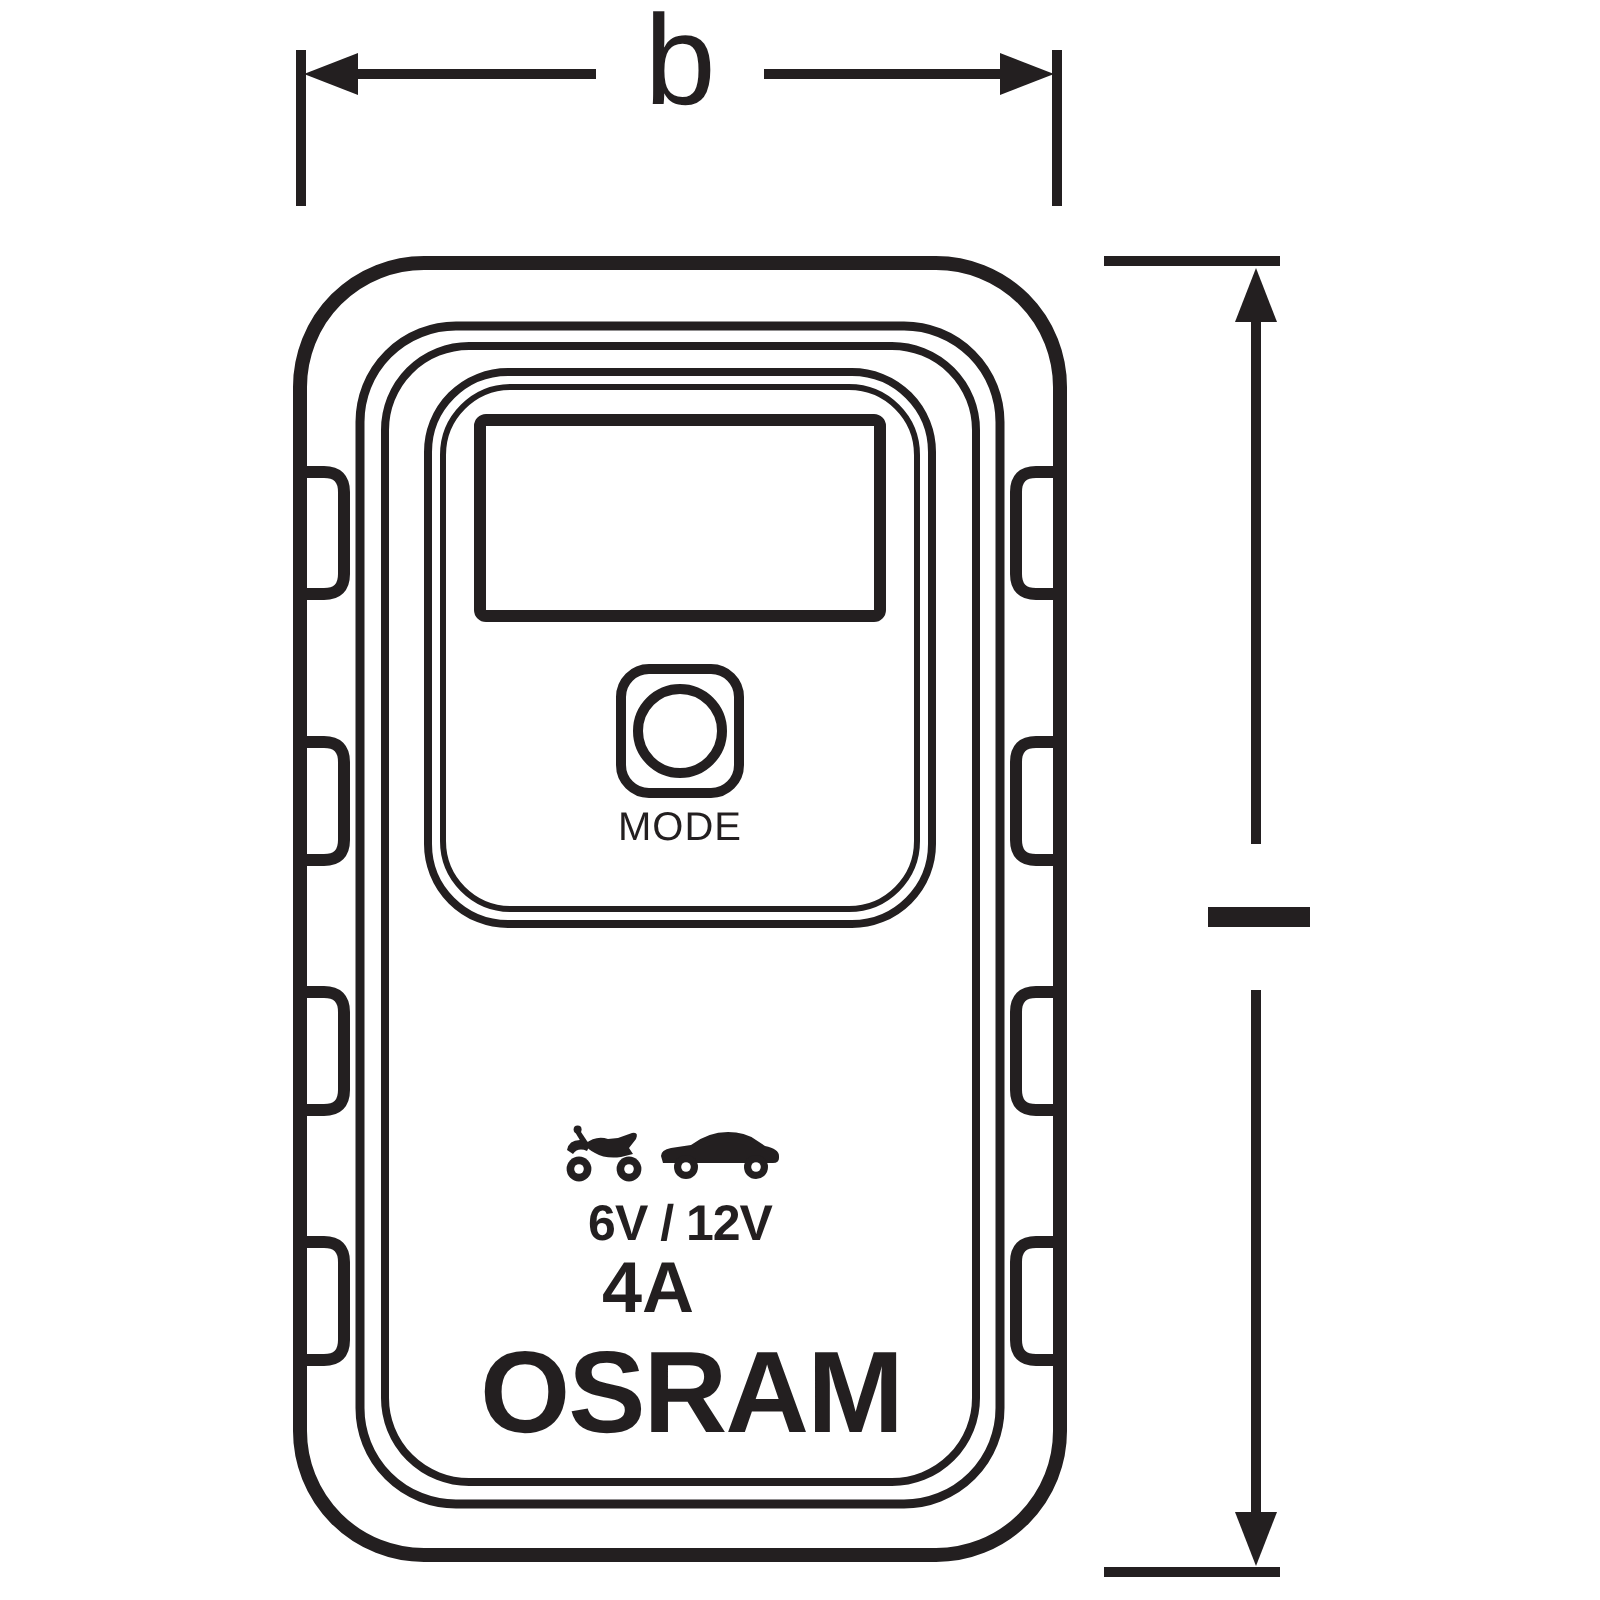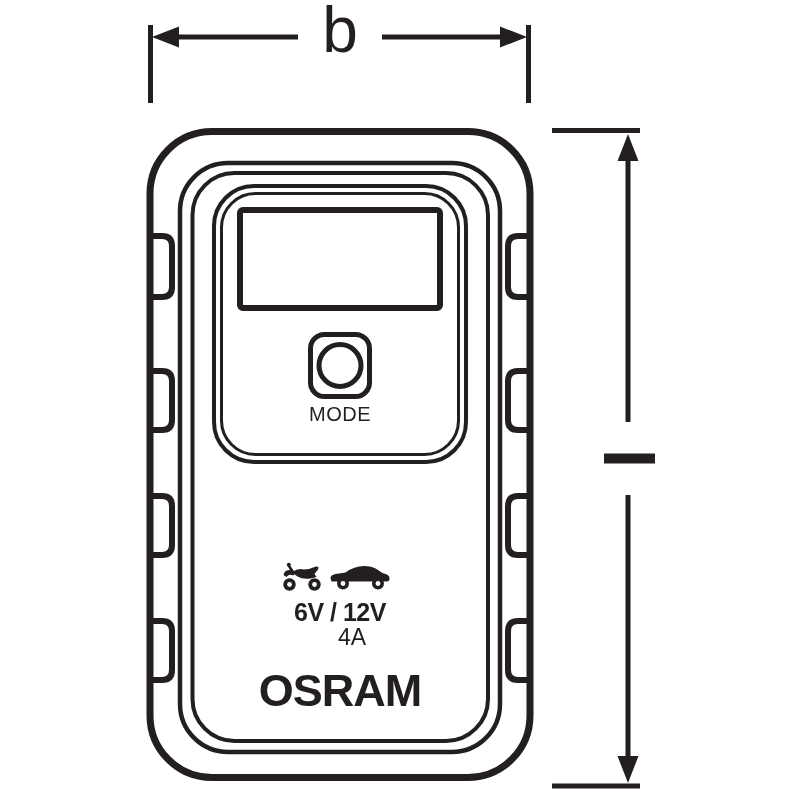--- a/index.html
+++ b/index.html
@@ -8,22 +8,22 @@
     font-family:"Liberation Sans",sans-serif;color:#231f20;overflow:hidden;
   }
   #drawing{position:absolute;left:0;top:0;}
   .lbl{
     position:absolute;color:#231f20;white-space:nowrap;text-align:center;
     font-family:"Liberation Sans",sans-serif;line-height:1;
   }
   .lbl-b{left:260px;top:-2px;width:160px;font-size:64px;font-weight:normal;}
   .lbl-mode{left:280px;top:404px;width:120px;font-size:20px;font-weight:normal;letter-spacing:0.5px;}
   .lbl-voltage{left:262px;top:600px;width:156px;font-size:25px;font-weight:bold;letter-spacing:-0.5px;}
-  .lbl-current{left:292px;top:626px;width:120px;font-size:23px;font-weight:normal;}
-  .lbl-brand{left:240px;top:668px;width:200px;font-size:45px;font-weight:bold;letter-spacing:-1px;}
+  .lbl-current{left:264px;top:626px;width:120px;font-size:36px;font-weight:bold;}
+  .lbl-brand{left:240px;top:668px;width:200px;font-size:58px;font-weight:bold;letter-spacing:-1px;}
 </style>
 </head>
 <body>
 
 <div id="stage">
 
   <svg id="drawing" width="800" height="800" viewBox="0 0 800 800">
 
     <g stroke="#231f20" fill="none">
       <line x1="150.5" y1="25" x2="150.5" y2="103" stroke-width="5"></line>

